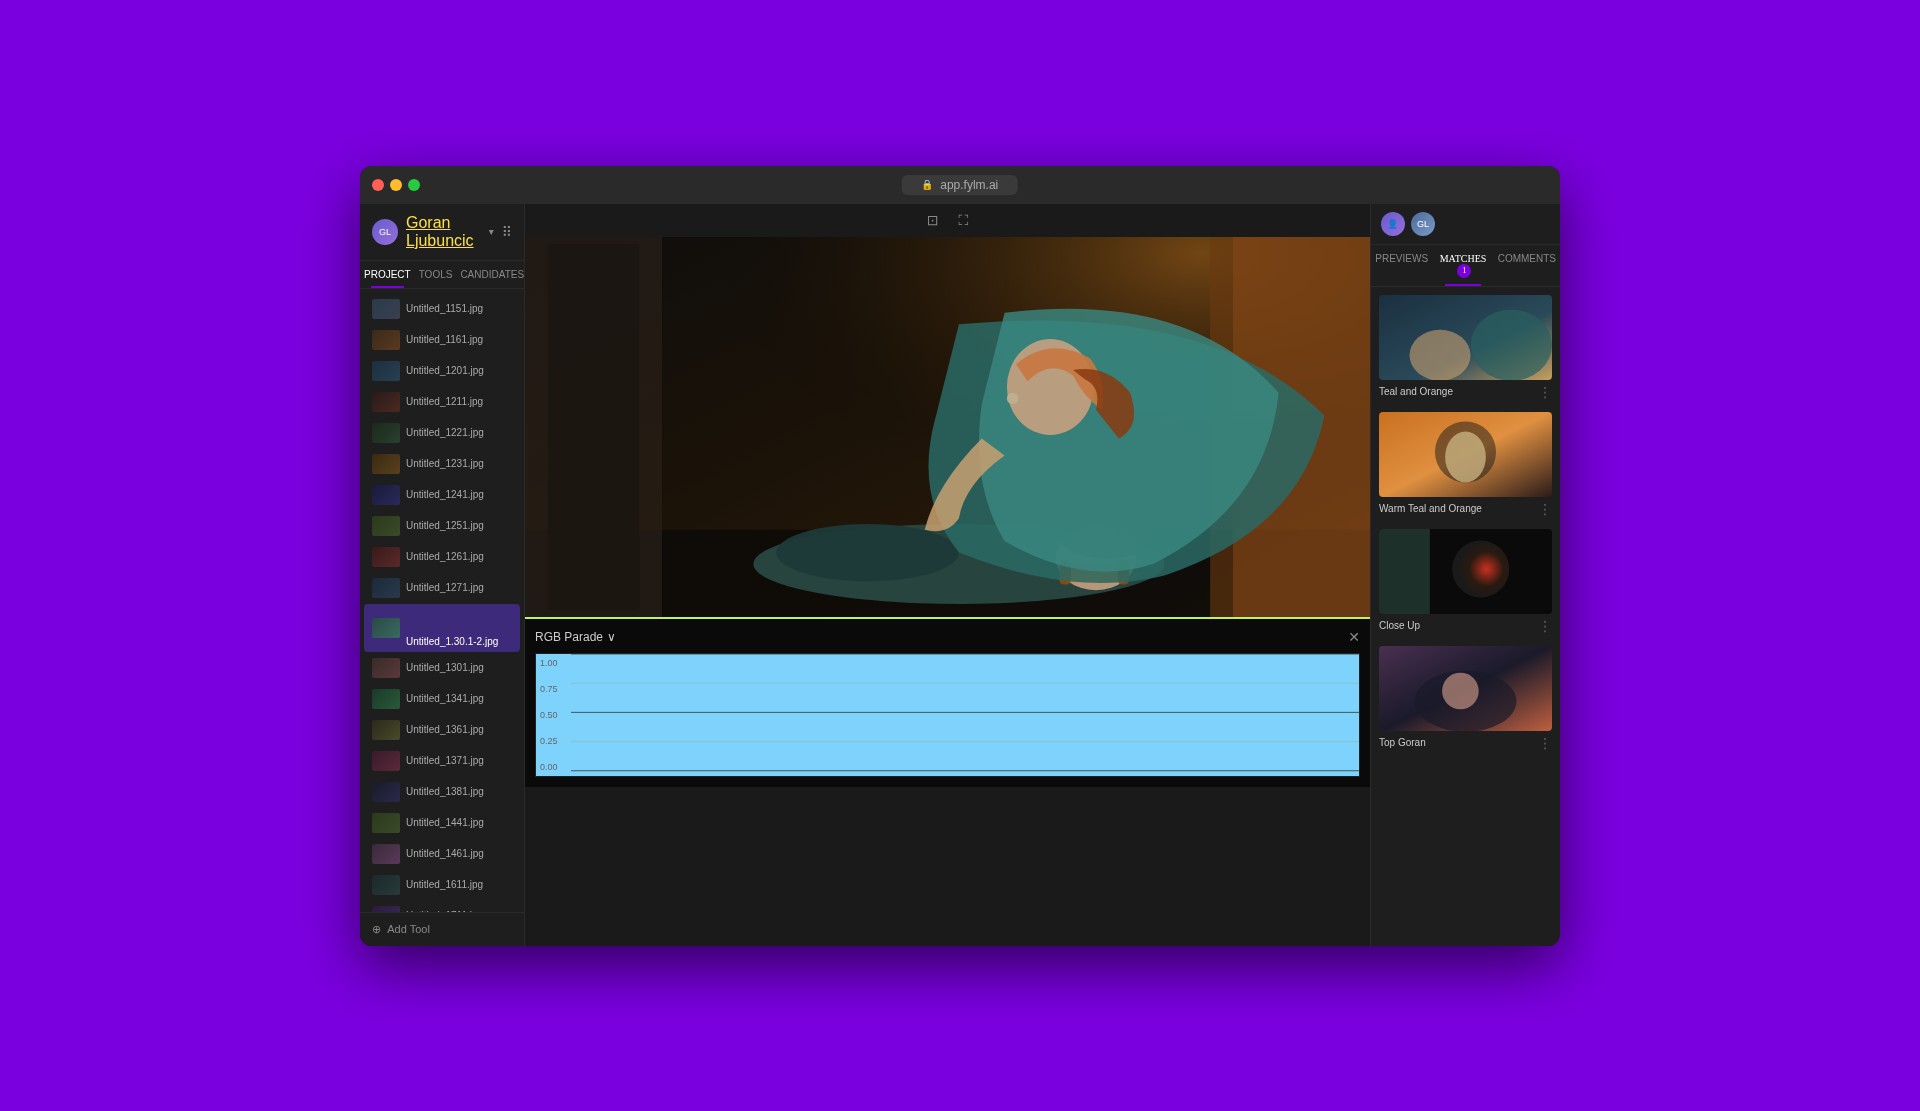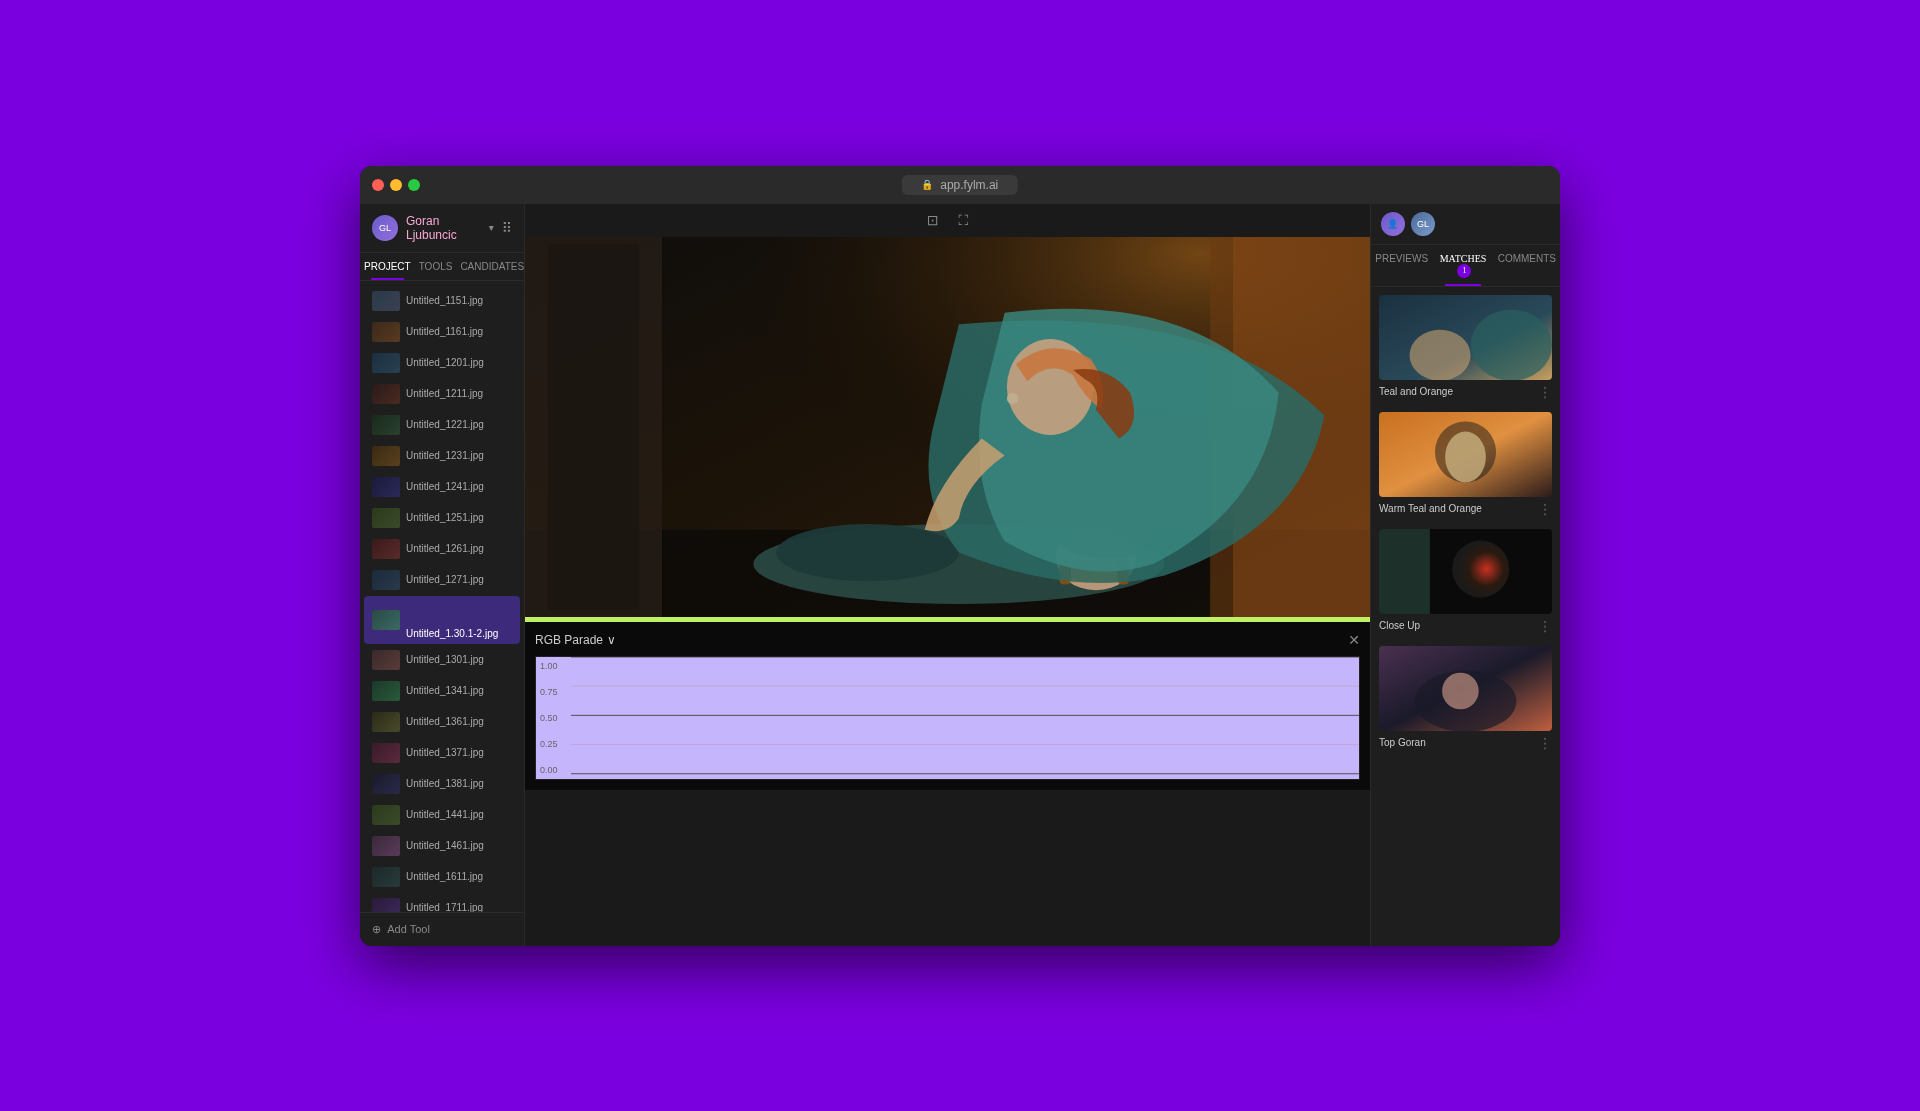--- a/index.html
+++ b/index.html
@@ -89,23 +89,24 @@
       width: 100%;
       height: 100%;
       background: linear-gradient(135deg, #6a5acd, #9370db);
       display: flex;
       align-items: center;
       justify-content: center;
       font-size: 9px;
       color: white;
     }
     .user-name {
-      color: #f9a8d4;
-      font-size: 12px;
+      color: #fde047;
+      font-size: 16px;
       flex: 1;
+      text-decoration: underline;
     }
     .dropdown-arrow { color: #888; font-size: 10px; }
     .grid-icon { color: #888; font-size: 14px; }
     .sidebar-nav {
       display: flex;
       border-bottom: 1px solid #2a2a2a;
     }
     .sidebar-nav-item {
       flex: 1;
       text-align: center;
@@ -206,21 +207,21 @@
     .image-viewer {
       flex: 1;
       overflow: hidden;
       position: relative;
       min-height: 300px;
       max-height: 380px;
     }
     
     .waveform-panel {
       background: #0a0a0a;
-      border-top: 5px solid #bef264;
+      border-top: 2px solid #bef264;
       padding: 10px;
       position: relative;
     }
     .waveform-header {
       display: flex;
       justify-content: space-between;
       align-items: center;
       margin-bottom: 8px;
     }
     .waveform-title {
@@ -231,21 +232,21 @@
       gap: 4px;
     }
     .waveform-close {
       background: none;
       border: none;
       color: #888;
       cursor: pointer;
       font-size: 14px;
     }
     .waveform-chart {
-      background: #c4b5fd;
+      background: #7dd3fc;
       border: 1px solid #222;
       height: 124px;
       position: relative;
       overflow: hidden;
     }
     .waveform-labels {
       position: absolute;
       left: 0;
       top: 0;
       bottom: 0;

